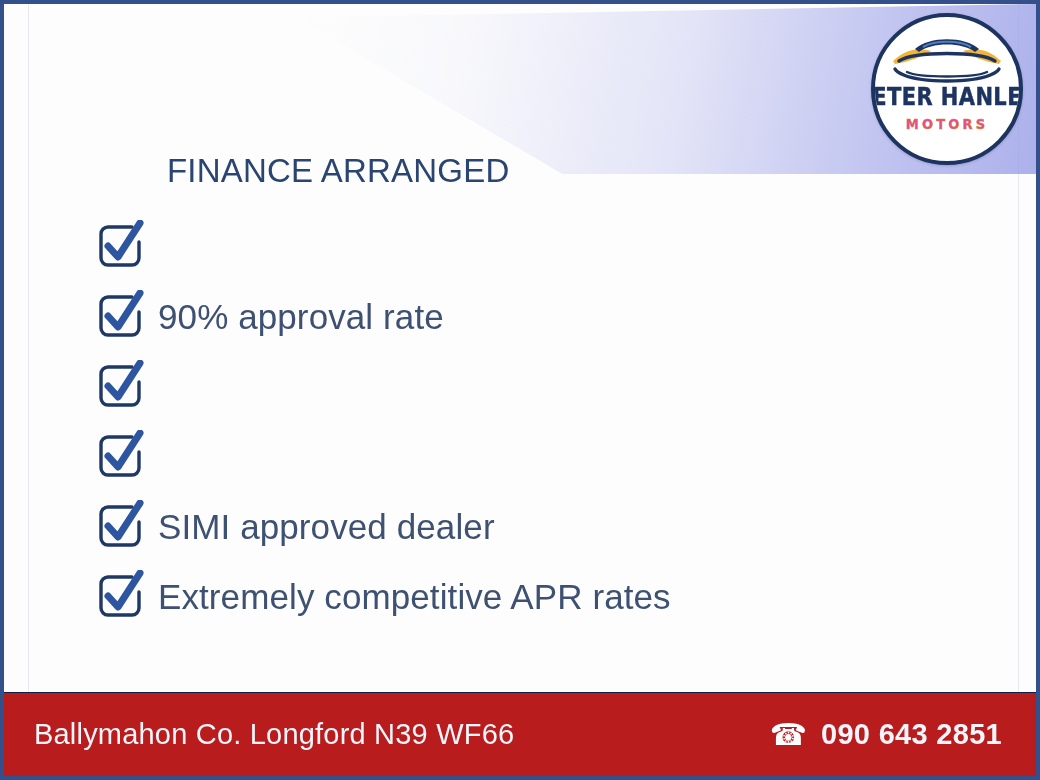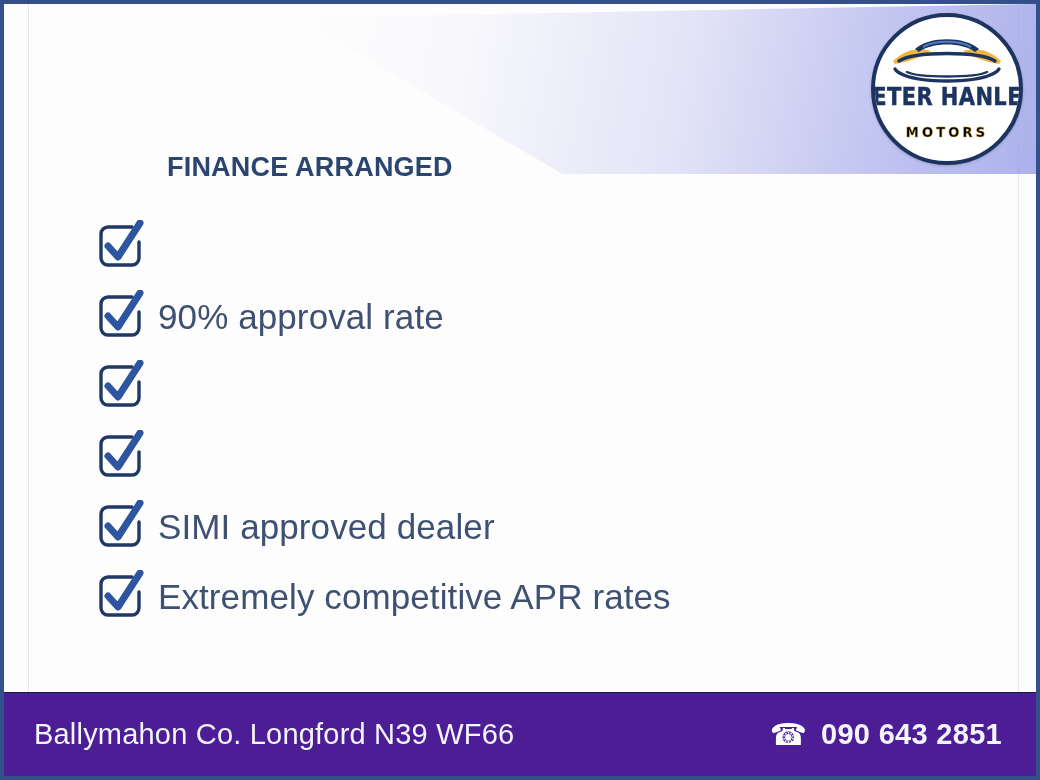--- a/index.html
+++ b/index.html
@@ -76,39 +76,39 @@
     font-size: 21px;
     font-weight: 700;
     letter-spacing: 0.4px;
     color: #1d3461;
     -webkit-text-stroke: 0.4px #1d3461;
     line-height: 1;
     white-space: nowrap;
     transform: scaleY(1.22);
   }
   .logo-sub {
-    margin-top: 18px;
+    margin-top: 10px;
     font-family: "DejaVu Sans", sans-serif;
     font-size: 13px;
     font-weight: 700;
     letter-spacing: 3.2px;
-    color: #000000;
+    color: #ec4899;
     -webkit-text-stroke: 0.5px #c98f14;
     line-height: 1;
     white-space: nowrap;
     transform: scaleY(1.05);
   }
 
   
   .headline {
     position: absolute;
     left: 163px;
     top: 148px;
-    font-size: 27px;
-    font-weight: 700;
+    font-size: 33px;
+    font-weight: 400;
     letter-spacing: 0.2px;
     color: #2a4570;
     white-space: nowrap;
   }
 
   
   .benefits {
     position: absolute;
     left: 90px;
     top: 207px;
@@ -135,21 +135,21 @@
     line-height: 1;
   }
 
   
   .footer {
     position: absolute;
     left: 0;
     right: 0;
     bottom: 0;
     height: 84px;
-    background: #4c1d95;
+    background: #b91c1c;
     border-top: 1px solid #0f1f44;
     display: flex;
     align-items: center;
     justify-content: space-between;
     padding: 0 34px 0 30px;
     box-sizing: border-box;
   }
   .footer-address {
     color: #f2f5fb;
     font-size: 29px;

